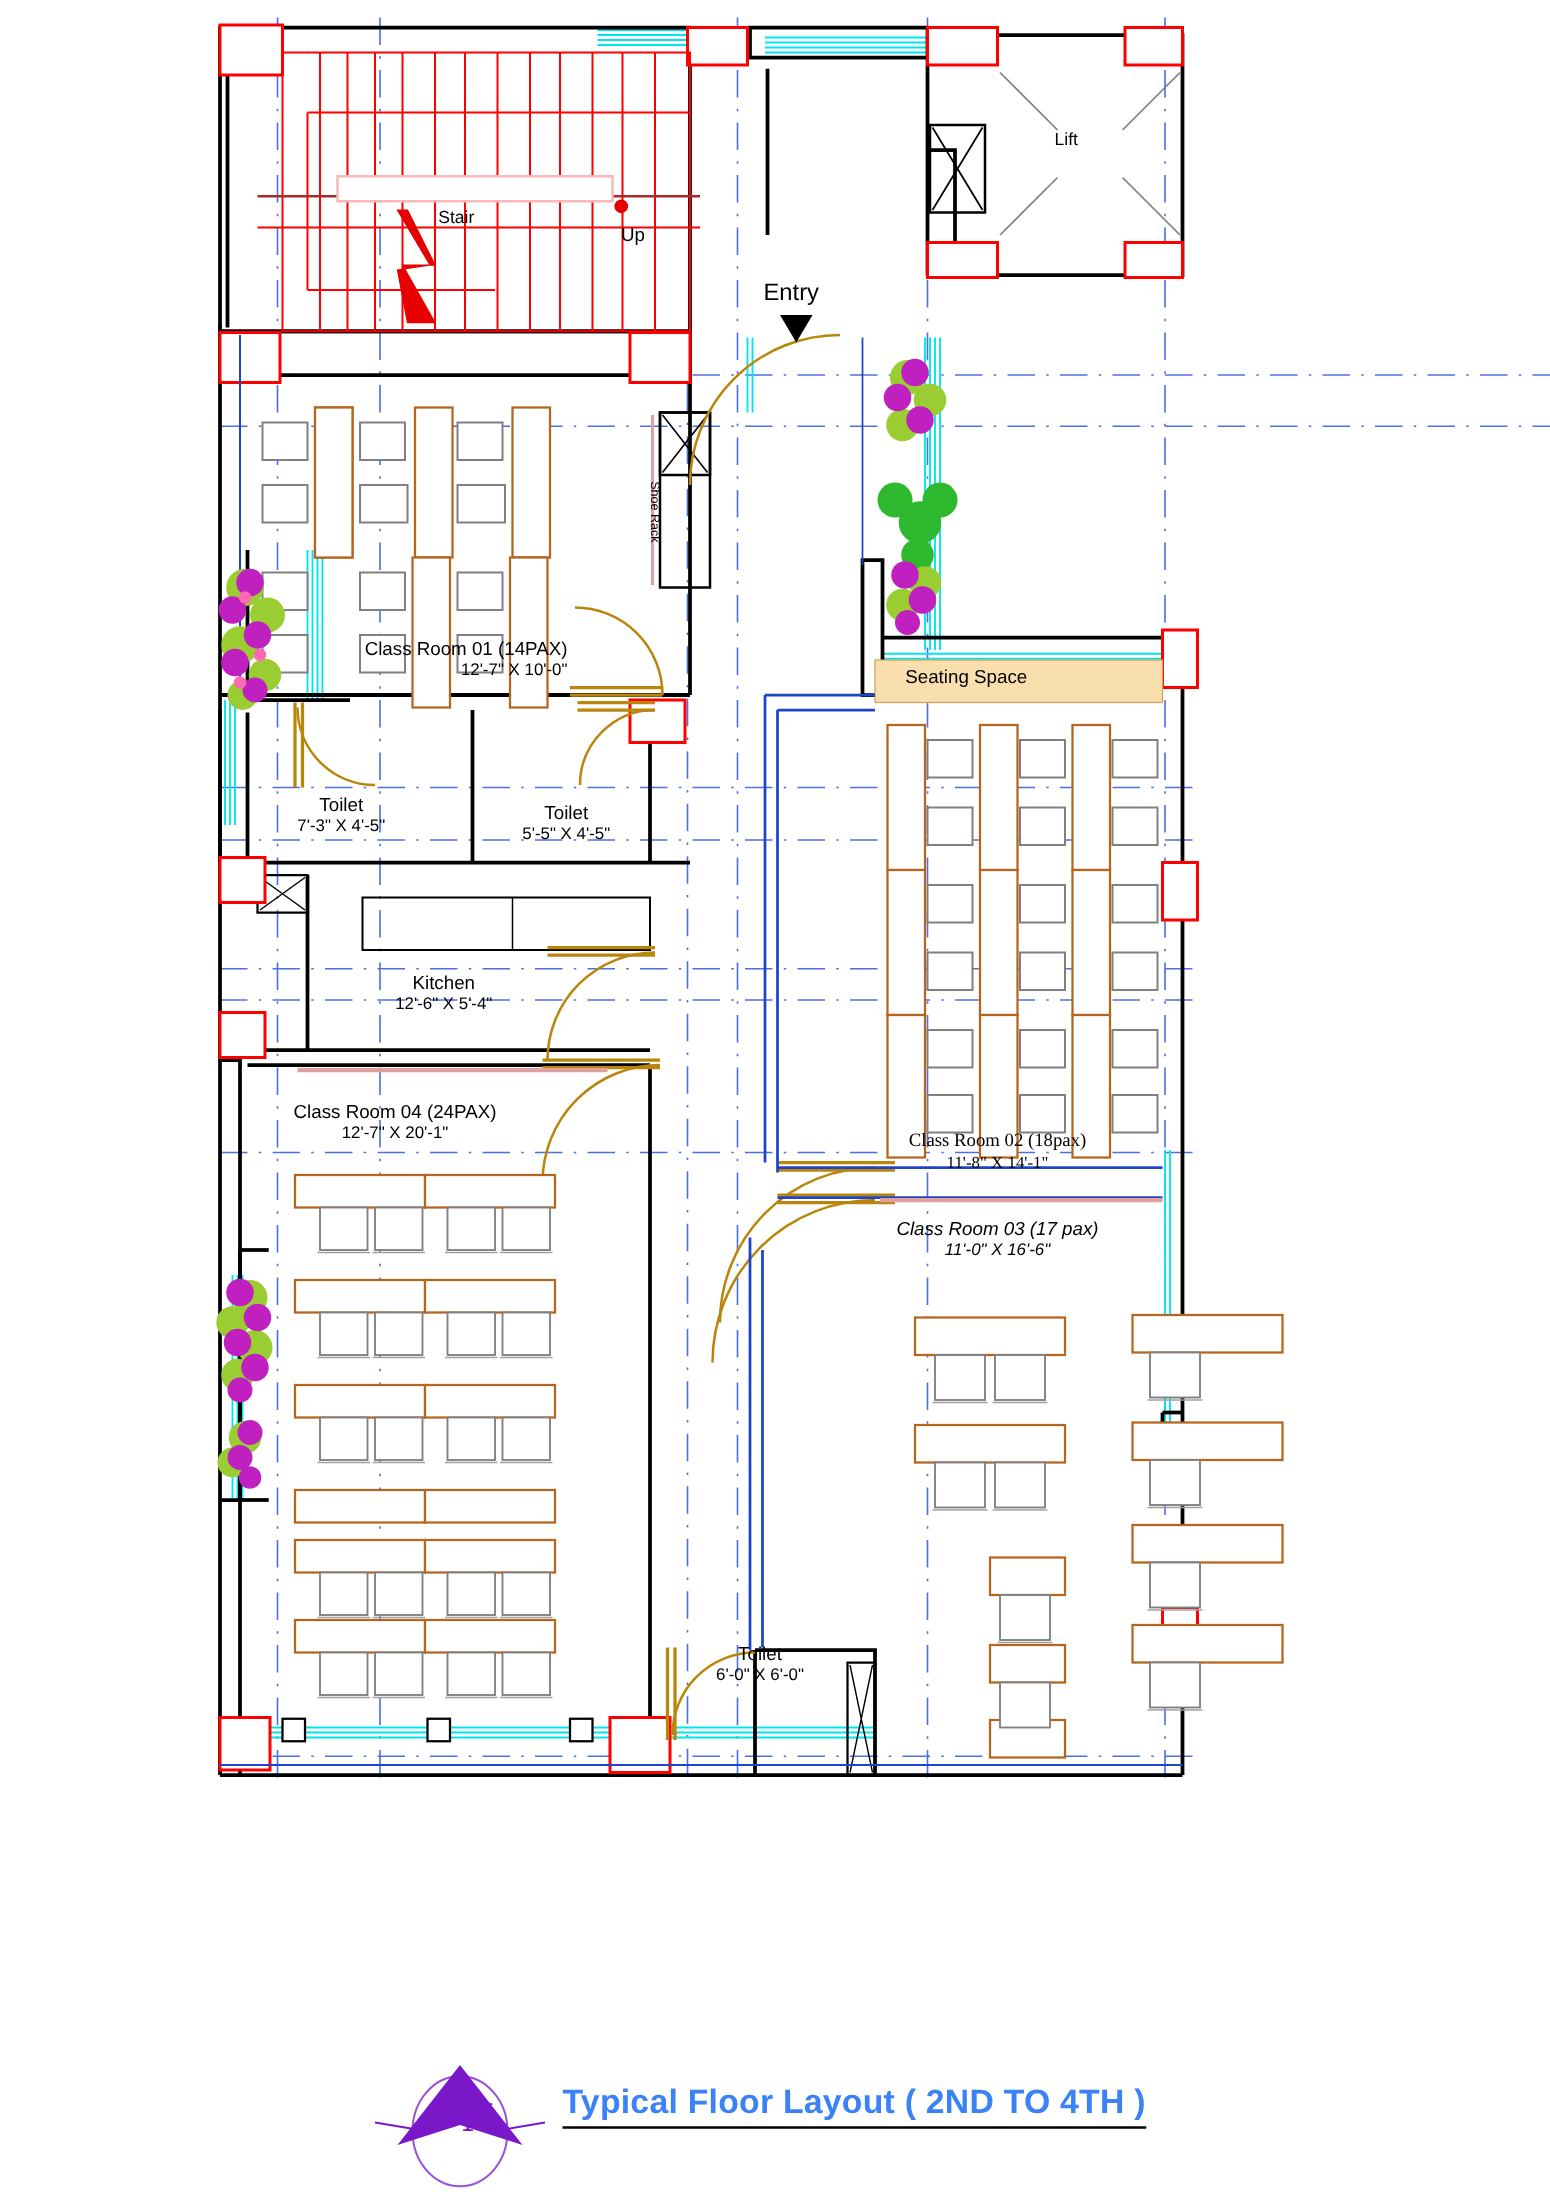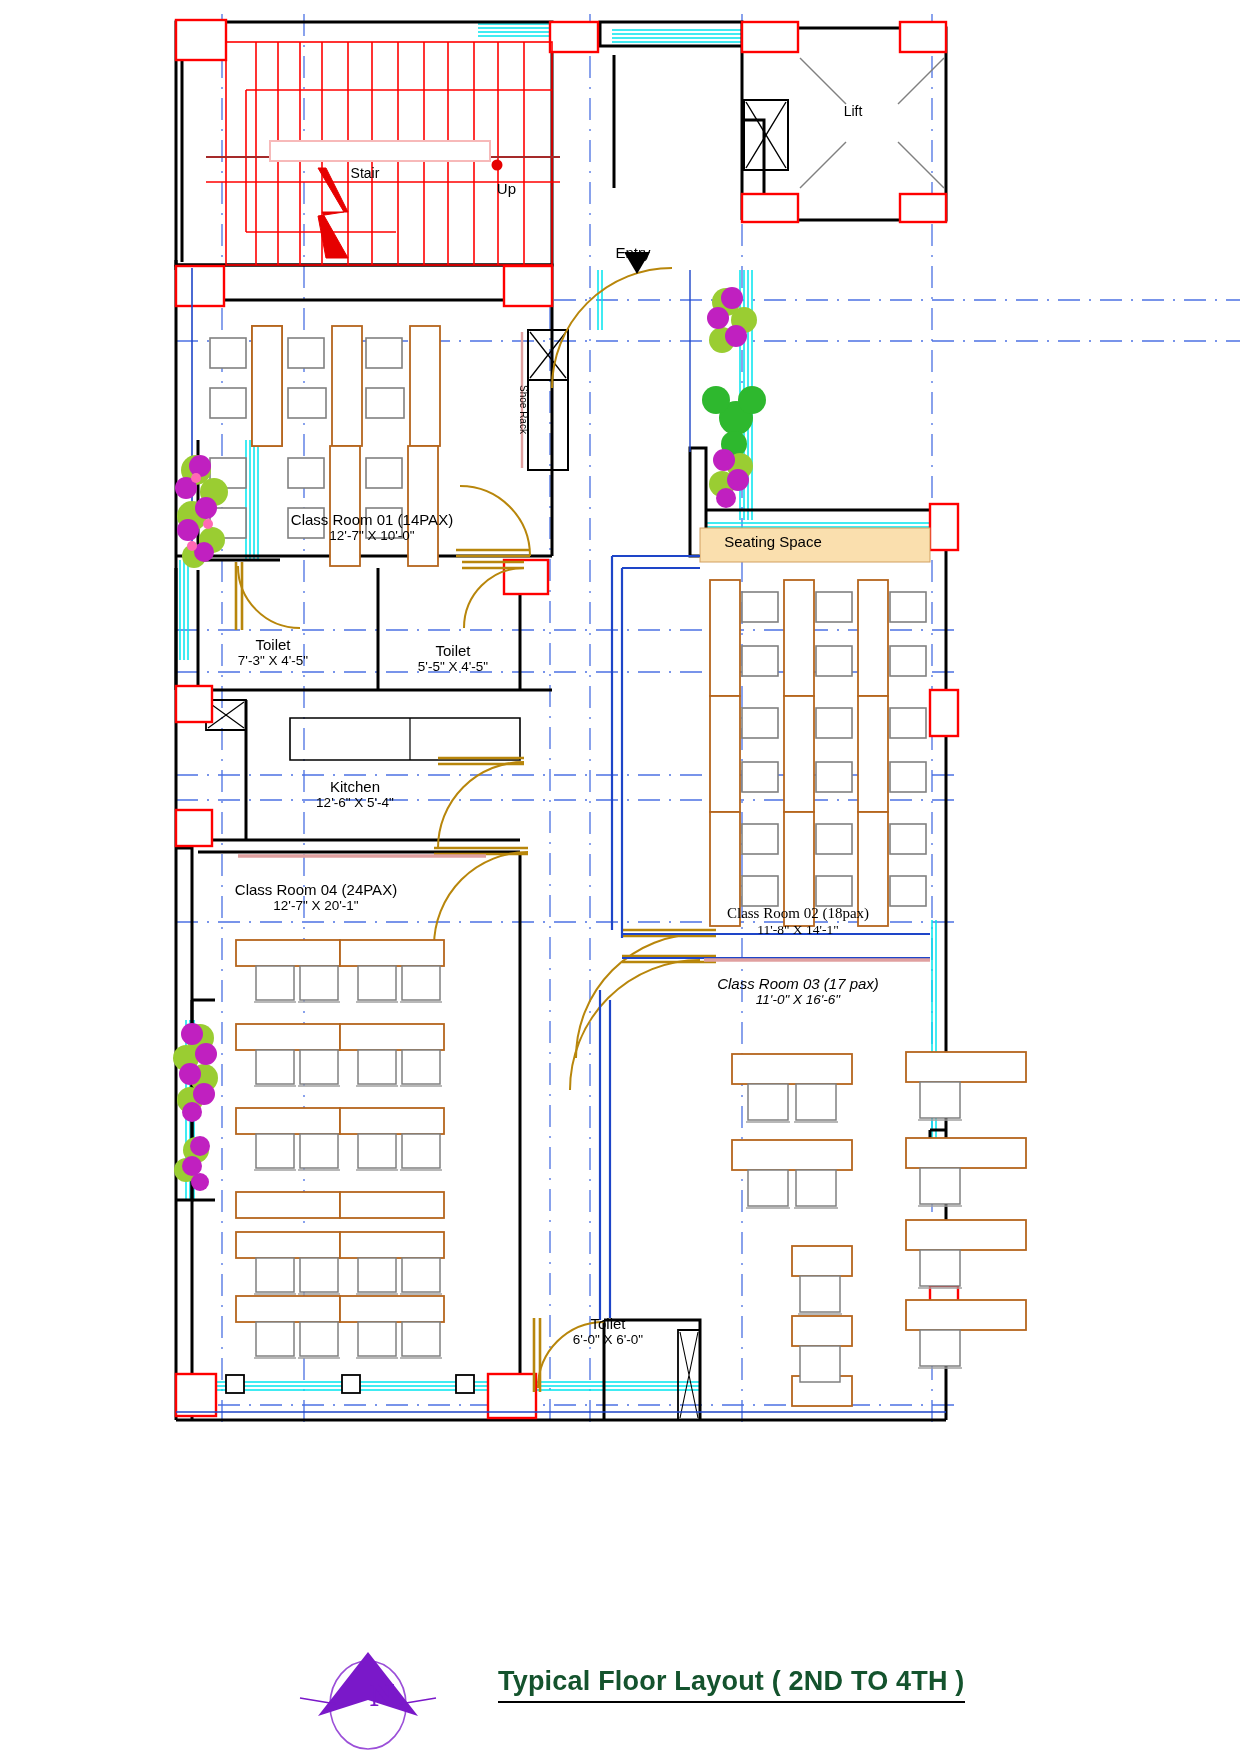--- a/index.html
+++ b/index.html
@@ -3,35 +3,35 @@
 <meta charset="utf-8">
 <style>
   html,body{margin:0;padding:0;background:#ffffff;}
   body{width:1240px;height:1755px;font-family:"Liberation Sans",sans-serif;position:relative;overflow:hidden;}
   #plan{position:absolute;left:0;top:0;width:1240px;height:1755px;}
   .lbl{position:absolute;text-align:center;color:#000;line-height:1.15;white-space:nowrap;}
   .lbl .nm{font-size:15px;}
   .lbl .dim{font-size:13.5px;}
   .t-stair{left:315px;top:142px;width:100px;font-size:14px;margin-top:23px;}
   .t-up{left:476px;top:180px;width:40px;font-size:15px;text-align:right;}
-  .t-entry{left:590px;top:244px;width:86px;font-size:15px;}
+  .t-entry{left:590px;top:224px;width:86px;font-size:19px;}
   .t-lift{left:818px;top:103px;width:70px;font-size:14px;}
   .t-shoe{left:529px;top:385px;width:16px;font-size:10px;transform:rotate(90deg);transform-origin:left top;}
   .t-seat{left:660px;top:533px;width:226px;font-size:15px;}
-  .t-cr01{left:257px;top:511px;width:230px;}
+  .t-cr01{left:224px;top:511px;width:230px;text-align:right;}
   .t-toi1{left:210px;top:636px;width:126px;}
   .t-toi2{left:392px;top:642px;width:122px;}
   .t-kit{left:290px;top:778px;width:130px;}
   .t-cr04{left:206px;top:881px;width:220px;}
   .t-cr02{left:708px;top:905px;width:180px;font-family:Liberation Serif, serif;}
   .t-cr03{left:708px;top:975px;width:180px;font-style:italic;}
   .t-toi3{left:548px;top:1315px;width:120px;}
   #titlebar{position:absolute;left:310px;top:1650px;width:640px;height:100px;}
-  #titletext{position:absolute;left:140px;top:16px;font-size:27px;font-weight:bold;color:#14532d;
-    border-bottom:2.5px solid #000;padding-bottom:4px;white-space:nowrap;letter-spacing:.2px;margin-left:48px;}
+  #titletext{position:absolute;left:140px;top:16px;font-size:27px;font-weight:bold;color:#3b82f6;
+    border-bottom:2.5px solid #000;padding-bottom:4px;white-space:nowrap;letter-spacing:.2px;}
   #northN{position:absolute;left:44px;top:26px;width:56px;text-align:center;font-size:34px;
     font-weight:bold;color:#7a18c9;font-family:"Liberation Serif",serif;}
 </style>
 </head>
 <body>
 
 <svg id="plan" viewBox="0 0 1240 1755" xmlns="http://www.w3.org/2000/svg">
   <rect x="0" y="0" width="1240" height="1755" fill="#ffffff"></rect>
 
   <g stroke="#4169e1" stroke-width="1.3" stroke-dasharray="22 9 2 9" fill="none" opacity="0.95">

